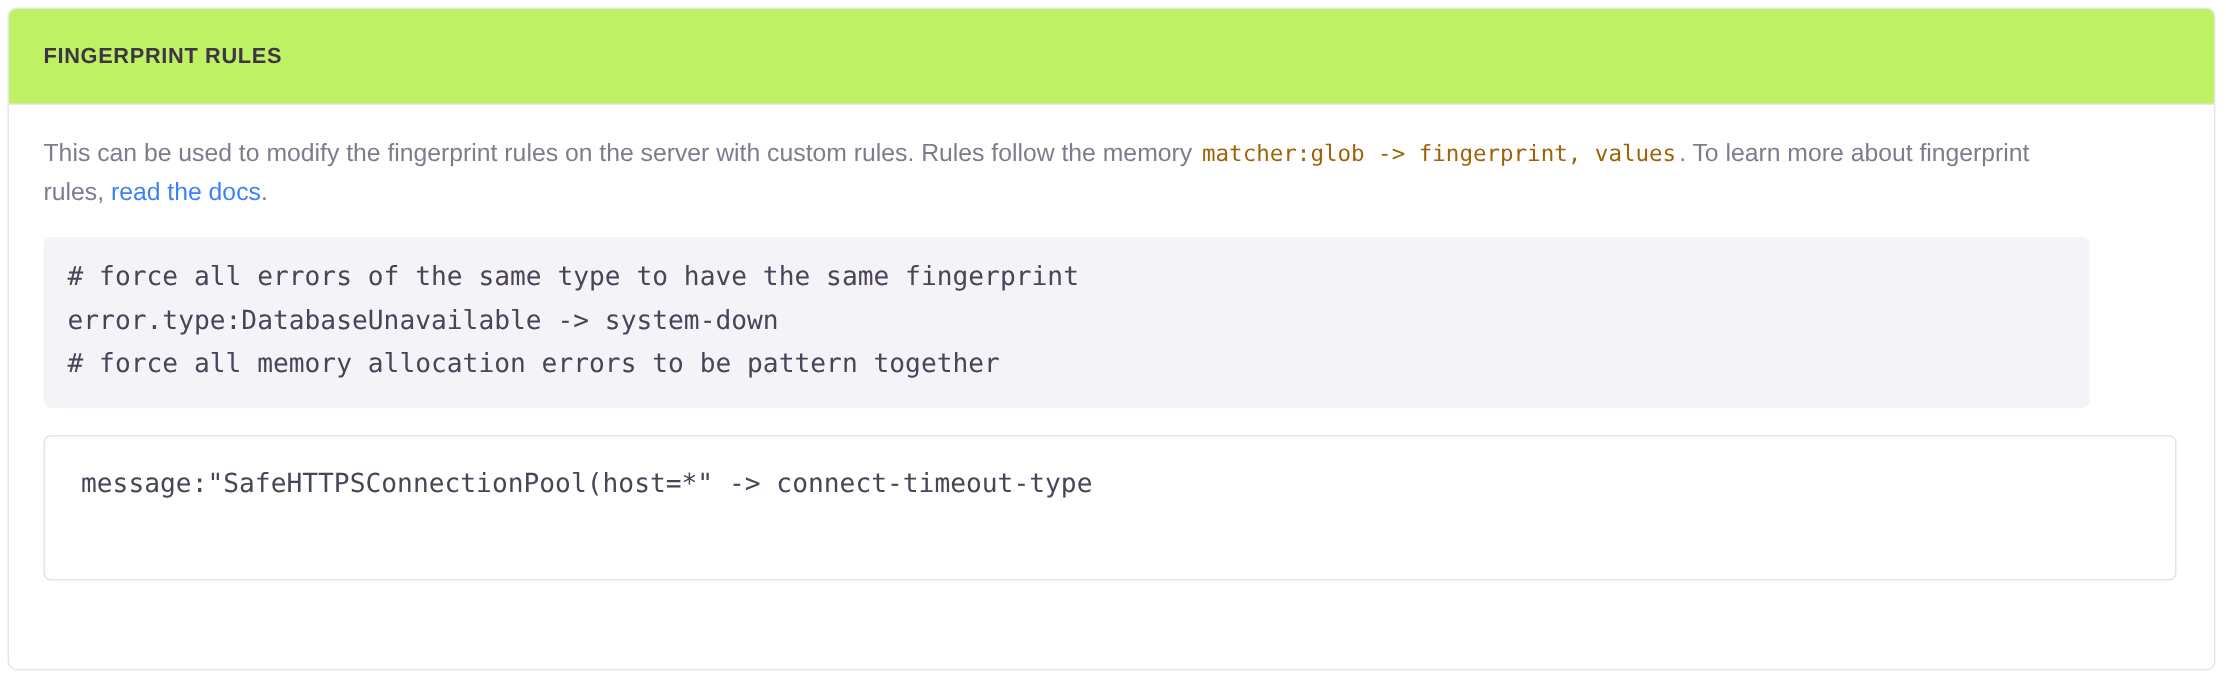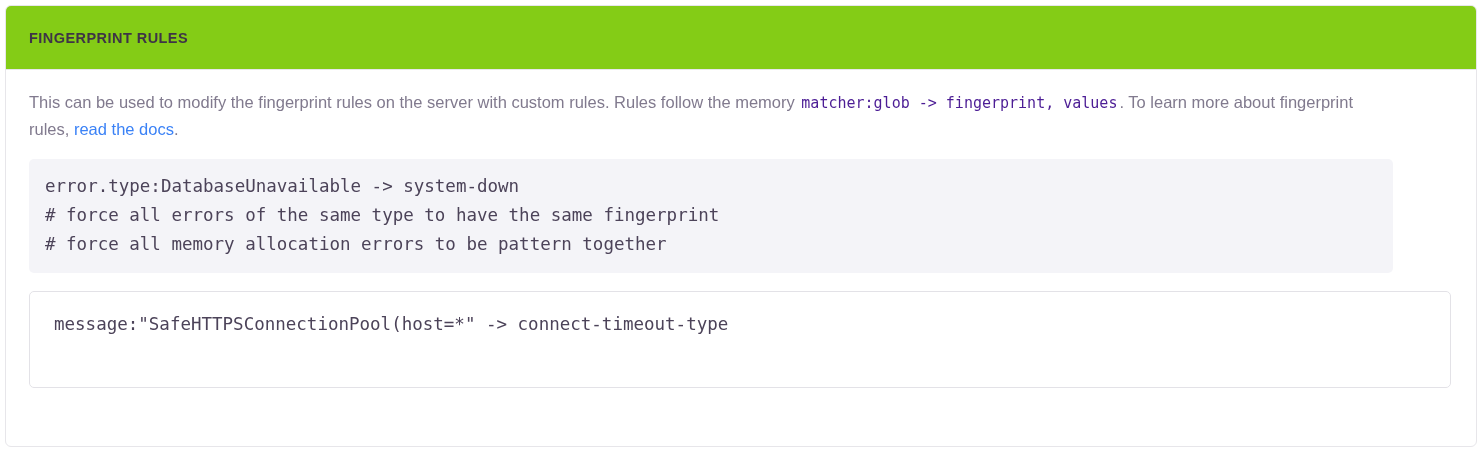--- a/index.html
+++ b/index.html
@@ -23,21 +23,21 @@
     box-sizing: border-box;
     background: #ffffff;
     border: 1px solid #e7e6ea;
     border-radius: 6px;
     overflow: hidden;
   }
 
   .panel-header {
     height: 64px;
     box-sizing: border-box;
-    background: #84cc16;
+    background: #bef264;
     border-bottom: 1px solid #e7e6ea;
     display: flex;
     align-items: center;
     padding: 0 23px;
   }
 
   .panel-title {
     font-size: 14.5px;
     font-weight: bold;
     letter-spacing: 0.45px;
@@ -53,21 +53,21 @@
     font-size: 16.5px;
     line-height: 26px;
     color: #817a8e;
     margin: 0 0 17px 0;
     max-width: 1360px;
   }
 
   .inline-code {
     font-family: "DejaVu Sans Mono", monospace;
     font-size: 15px;
-    color: #4c1d95;
+    color: #a16207;
     letter-spacing: 0;
     padding: 0 2px;
   }
 
   .doc-link {
     color: #3b82f6;
     text-decoration: none;
   }
 
   .code-block {
@@ -113,21 +113,21 @@
 
   <div class="panel-header">
     <div class="panel-title">FINGERPRINT RULES</div>
   </div>
 
   <div class="panel-body">
 
     <p class="description"><span>This can be used to modify the fingerprint rules on the server with custom rules. Rules follow the memory </span><code class="inline-code">matcher:glob -&gt; fingerprint, values</code><span>. To learn more about fingerprint rules, </span><a class="doc-link" href="#">read the docs</a><span>.</span></p>
 
     <div class="code-block">
+      <div class="code-line"># force all errors of the same type to have the same fingerprint</div>
       <div class="code-line">error.type:DatabaseUnavailable -&gt; system-down</div>
-      <div class="code-line"># force all errors of the same type to have the same fingerprint</div>
       <div class="code-line"># force all memory allocation errors to be pattern together</div>
     </div>
 
     <textarea class="rules-input" spellcheck="false" placeholder="" style="">message:"SafeHTTPSConnectionPool(host=*" -&gt; connect-timeout-type</textarea>
 
   </div>
 </div>
 
 </body></html>

